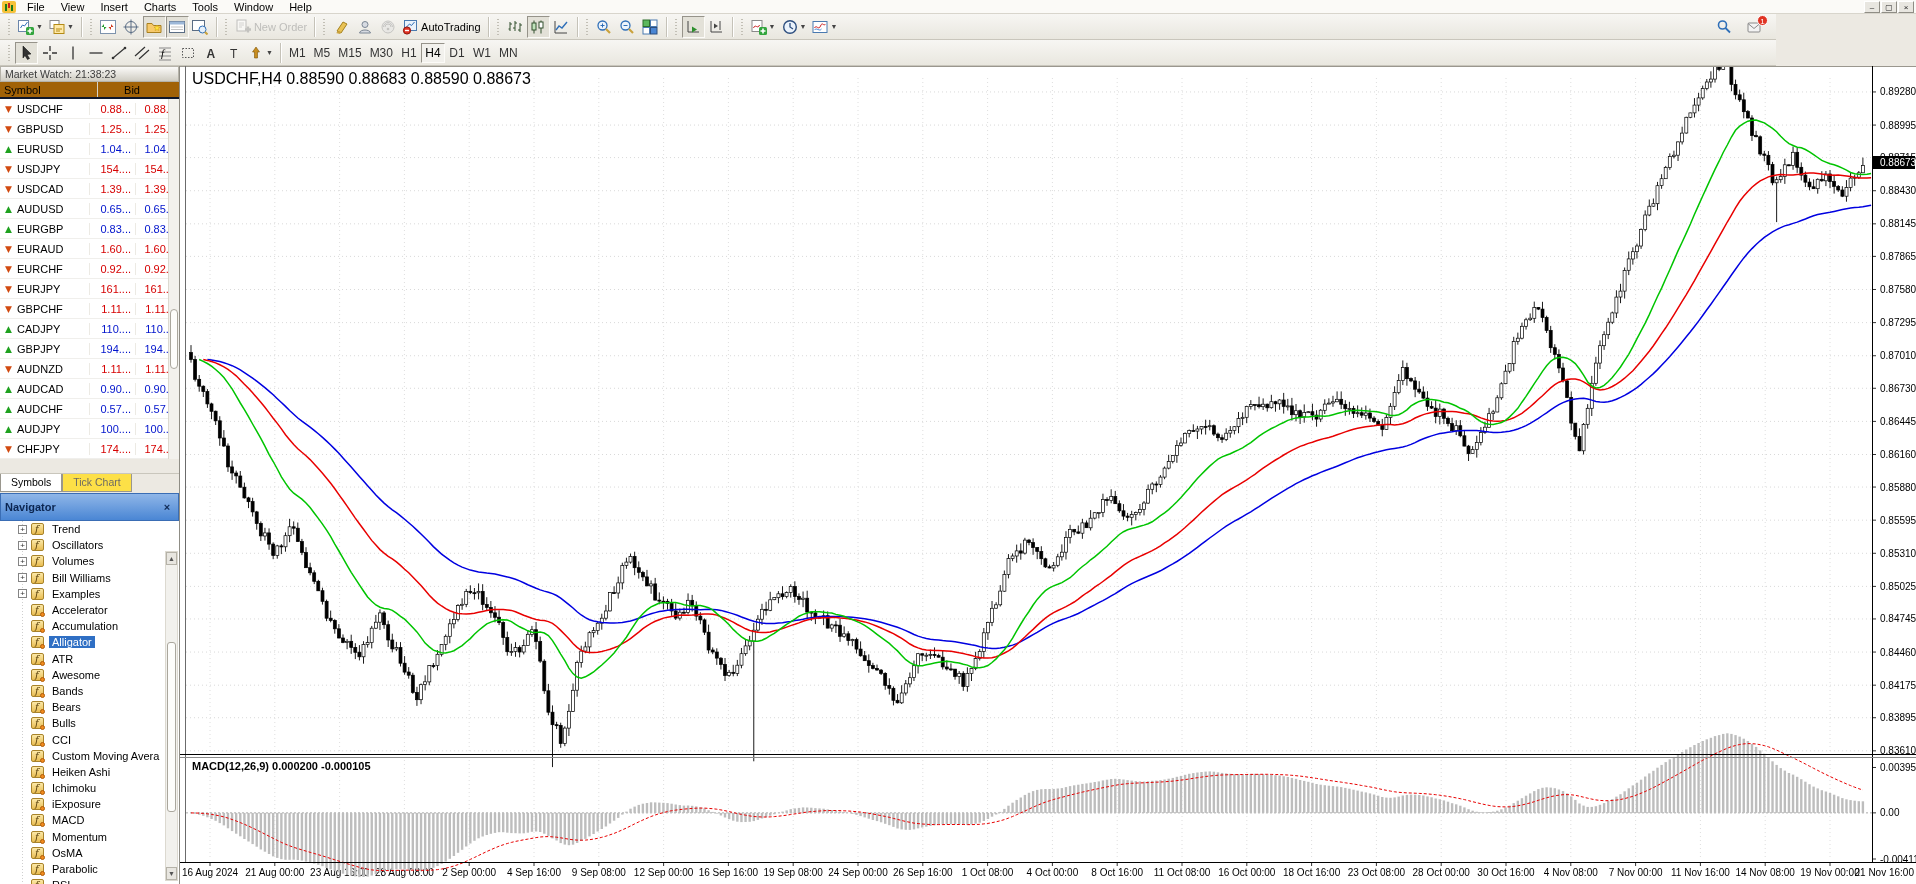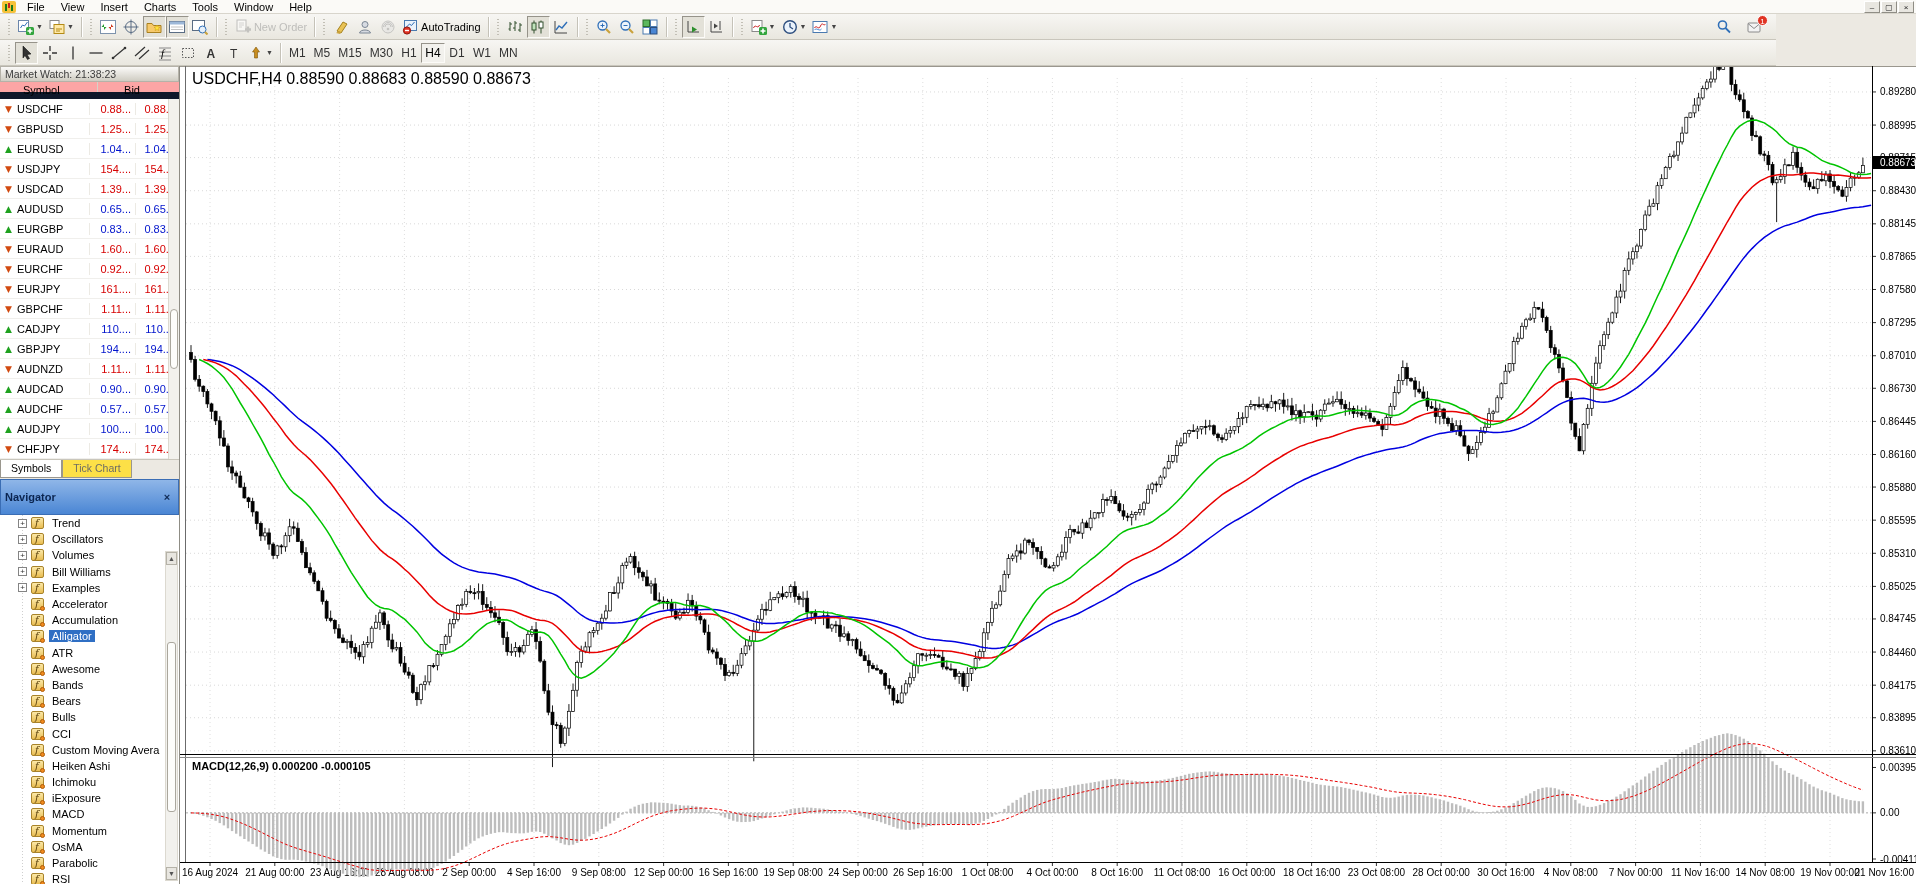--- a/index.html
+++ b/index.html
@@ -28,38 +28,38 @@
   .tbtn.disabled .tlabel { color:#8d8d8d; }
   .dd { font-size:7px; color:#444; margin-left:2px; }
   .badge { position:absolute; top:-2px; right:-3px; width:11px; height:11px; border-radius:50%; background:#e03323; color:#fff; font-size:8px; line-height:11px; text-align:center; border:1px solid #fff; }
   .tb-right { margin-left:auto; display:flex; align-items:center; padding-right:10px; gap:8px; }
   .tf-btn { height:20px; min-width:24px; padding:0 3px; display:flex; align-items:center; justify-content:center; font-size:12px; color:#333; border:1px solid transparent; }
   .tf-btn.active { background:#f2f1ed; border-color:#96938a #fcfbf8 #fcfbf8 #96938a; color:#000;text-align:right; }
 
   
   .left-panel { position:absolute; left:0; top:66px; width:180px; height:818px; background:#ece9e2; border-right:1px solid #8f8d85; }
   .mw-title { height:16px; background:linear-gradient(#fbfaf8,#cfccc2); border:1px solid #b5b2a8; color:#3c3c3c; font-size:10.5px; padding:1px 0 0 4px; }
-  .mw-header { height:17px; display:flex; background:#fca5a5; border-bottom:7px solid #0f172a; color:#000;padding-left:19px; }
+  .mw-header { height:17px; display:flex; background:#a16207; border-bottom:2px solid #0f172a; color:#000; }
   .mw-header span { padding:2px 3px 0 4px; }
   .mwc-sym { flex:1; } .mwc-bid { width:46px; border-left:1px solid #d5d2c8; text-align:right; padding-right:4px; } .mwc-ask { width:36px; border-left:1px solid #d5d2c8; text-align:left; padding-right:4px;margin-top:28px; }
   .mw-rows { position:relative; height:360px; background:#fff; overflow:hidden; }
   .mw-row { height:20px; display:flex; align-items:center; border-bottom:1px solid #f0efec; }
   .mw-row .sym { flex:1; display:flex; align-items:center; gap:3px; padding-left:3px; color:#000; }
   .arr { font-family:"DejaVu Sans",sans-serif; font-size:9px; width:11px; text-align:center; }
   .arr.up { color:#1fa11f; } .arr.down { color:#d24a10; }
   .mw-row .bid { width:46px; text-align:right; padding-right:4px; border-left:1px solid #eceae4; }
   .mw-row .ask { width:44px; text-align:right; padding-right:4px; border-left:1px solid #eceae4; }
   .val-up { color:#0013cc; } .val-down { color:#d60000; }
   .mw-scroll { position:absolute; right:0; top:0; width:11px; height:360px; background:#f2f1ed; border-left:1px solid #dcd9d0; }
   .mw-scroll .thumb { position:absolute; left:1px; width:8px; border:1px solid #aaa79d; background:#fdfdfb; border-radius:4px; }
-  .mw-tabs { height:20px; display:flex; background:#ece9e2; border-top:1px solid #c9c6bc; align-items:flex-start; }
+  .mw-tabs { height:20px; display:flex; background:#ece9e2; border-top:1px solid #c9c6bc; align-items:flex-start;margin-top:14px; }
   .tab { padding:2px 10px 3px 10px; border:1px solid #9a978e; border-top:none; background:#fde047; color:#6e6c64; font-size:10.5px; }
   .tab.active { background:#fff; color:#000; }
 
-  .nav-title { height:36px; background:linear-gradient(#8fb6e8,#4a86d4); border:1px solid #3a6db4; color:#0b2550; font-weight:bold; font-size:11px; display:flex; align-items:center; padding:0 4px; }
+  .nav-title { height:28px; background:linear-gradient(#8fb6e8,#4a86d4); border:1px solid #3a6db4; color:#0b2550; font-weight:bold; font-size:11px; display:flex; align-items:center; padding:0 4px; }
   .nav-title .close { margin-left:auto; font-size:11px; color:#102a55; width:14px; text-align:center; }
   .nav-tree { position:relative; height:386px; background:#fff; overflow:hidden;
               background-image:repeating-linear-gradient(to bottom,#cfcfcf 0 1px,transparent 1px 3px); background-size:1px 100%; background-repeat:no-repeat; background-position:22px 0; }
   .nav-row { height:16.2px; display:flex; align-items:center; white-space:nowrap; color:#000; }
   .plusbox { width:9px; height:9px; border:1px solid #848484; background:#fff; font-size:8px; line-height:7px; text-align:center; margin:0 4px 0 18px; color:#333; }
   .leaf-indent { width:31px; }
   .ficon { position:relative; width:13px; height:12px; border:1px solid #a8832a; border-radius:2px; background:linear-gradient(#fce9a8,#e9bd52); margin-right:5px; flex:none; }
   .ficon i { position:absolute; left:3px; top:-1px; font-family:"DejaVu Serif",serif; font-style:italic; font-size:10px; color:#5c430e; }
   .ficon .dot { position:absolute; right:-2px; bottom:-2px; width:5px; height:5px; border-radius:50%; background:#f08a1d; border:1px solid #b05c08; }
   .nav-label { padding:0 3px; }

